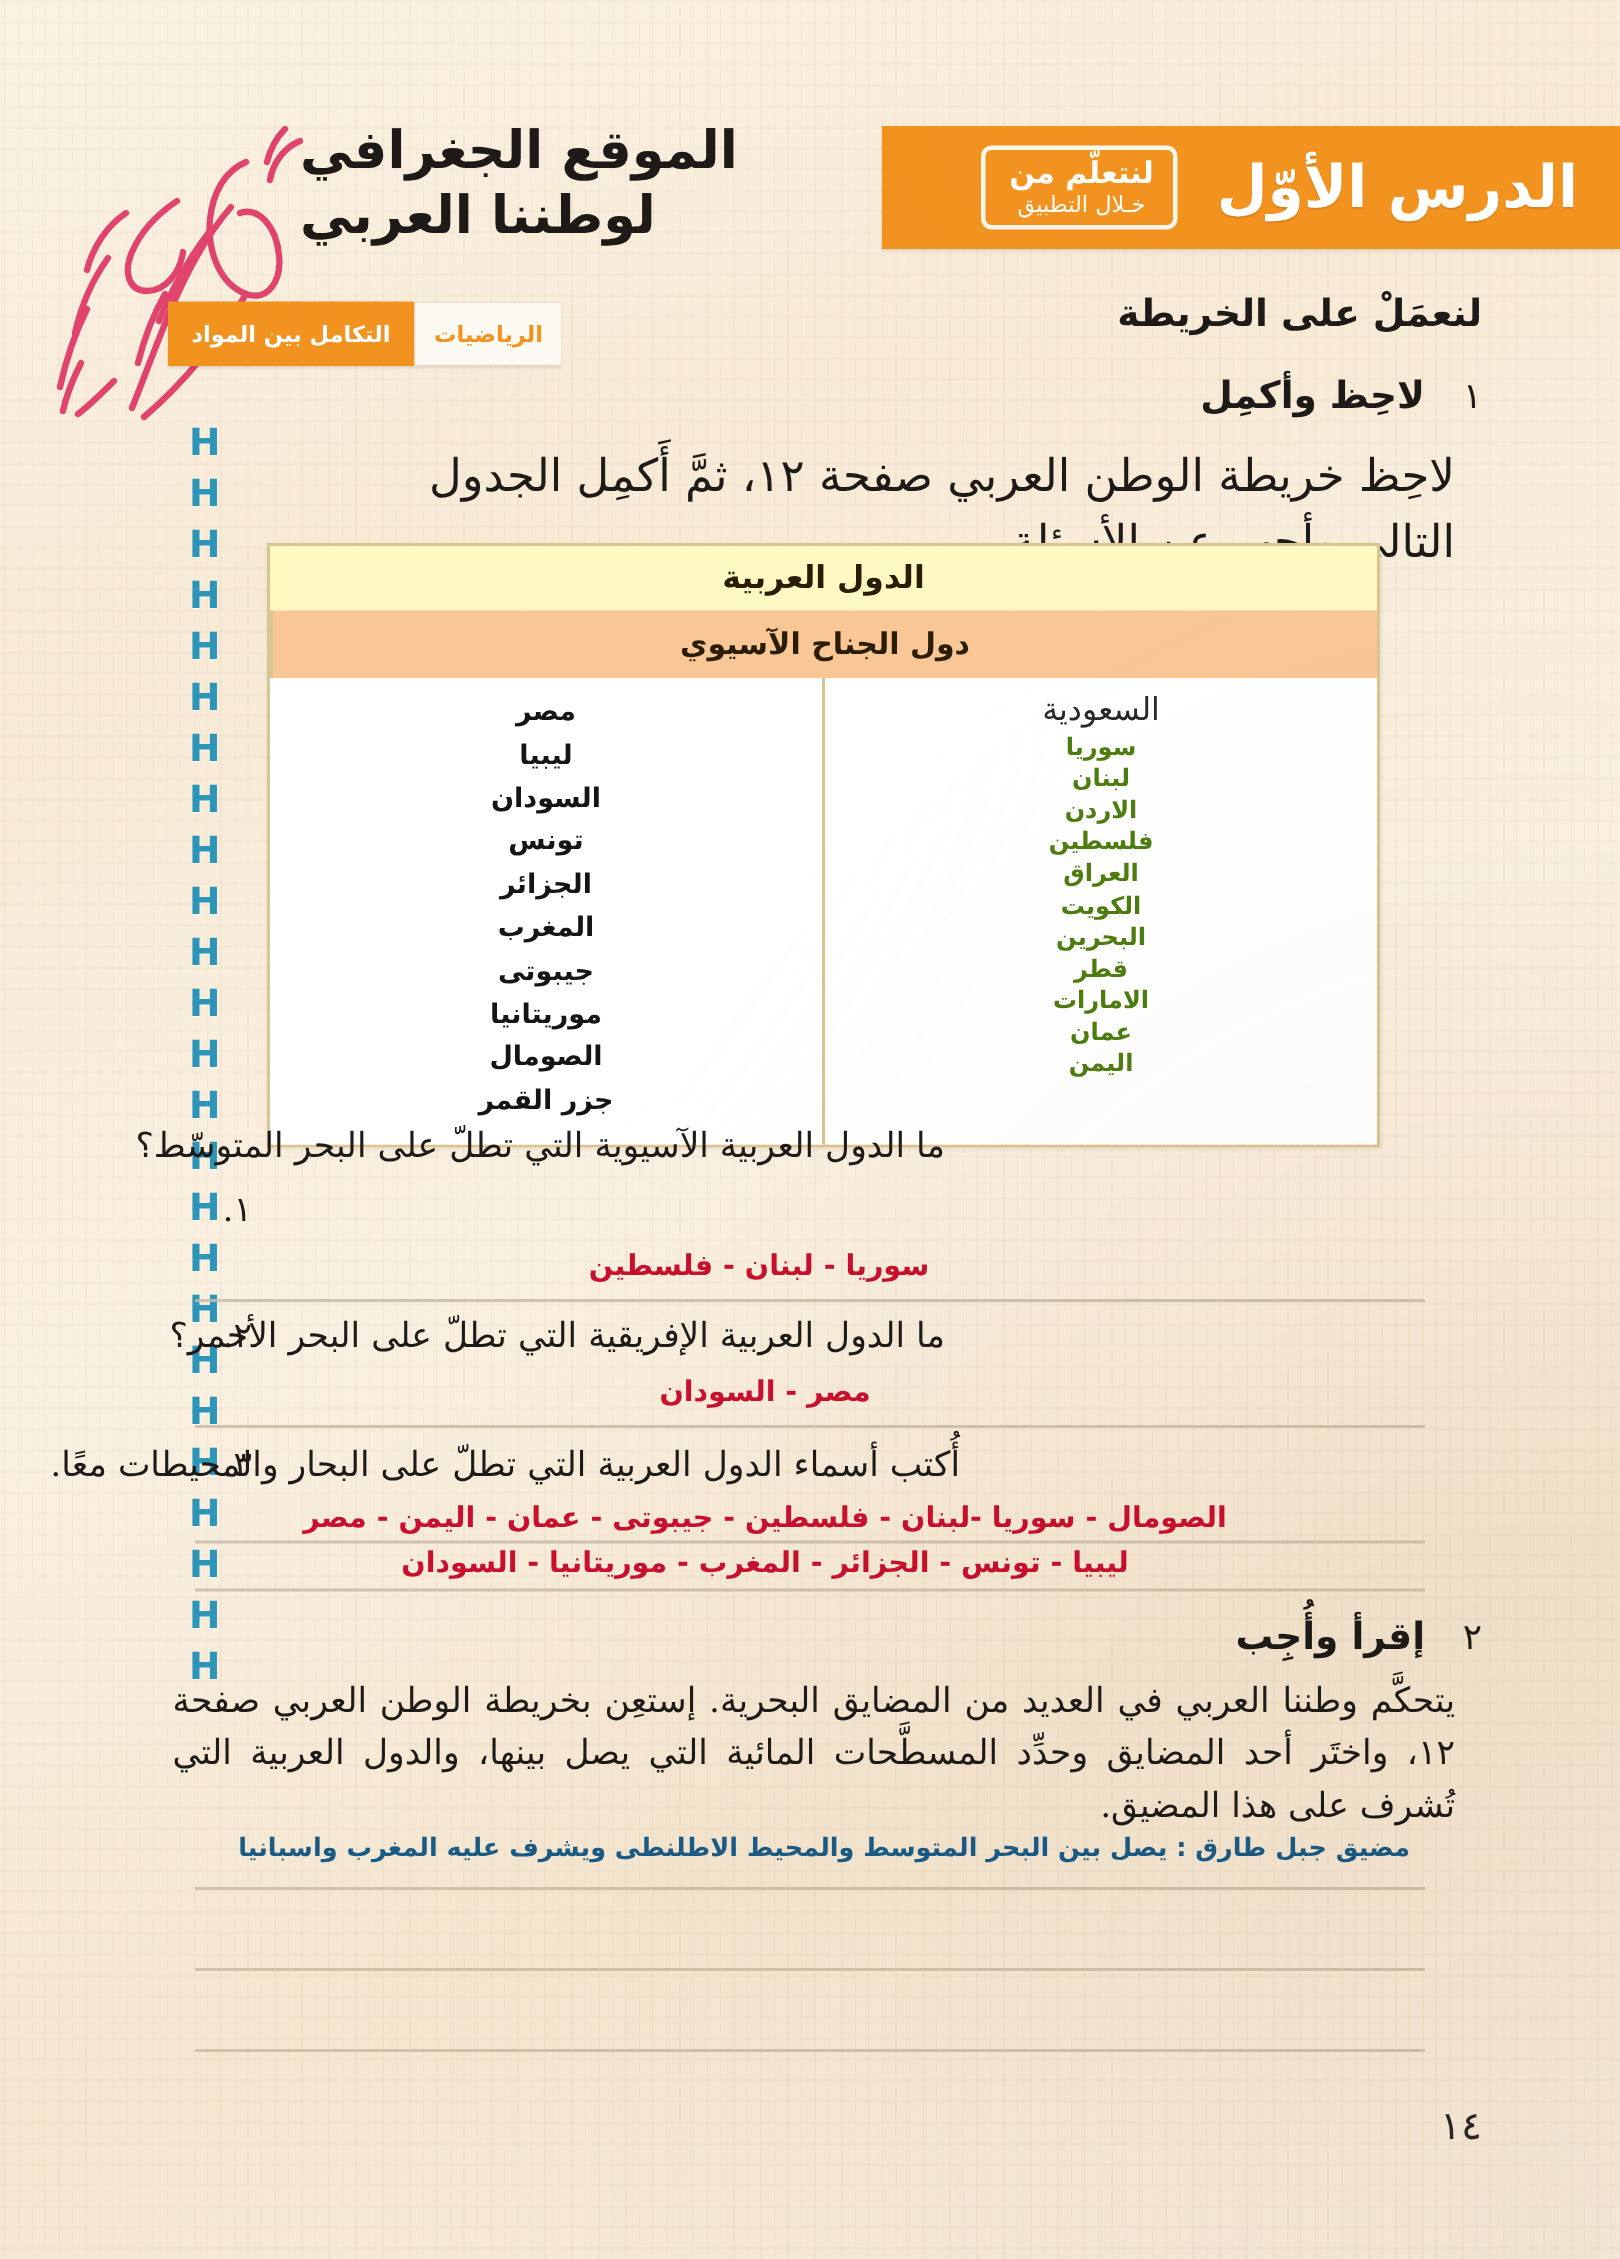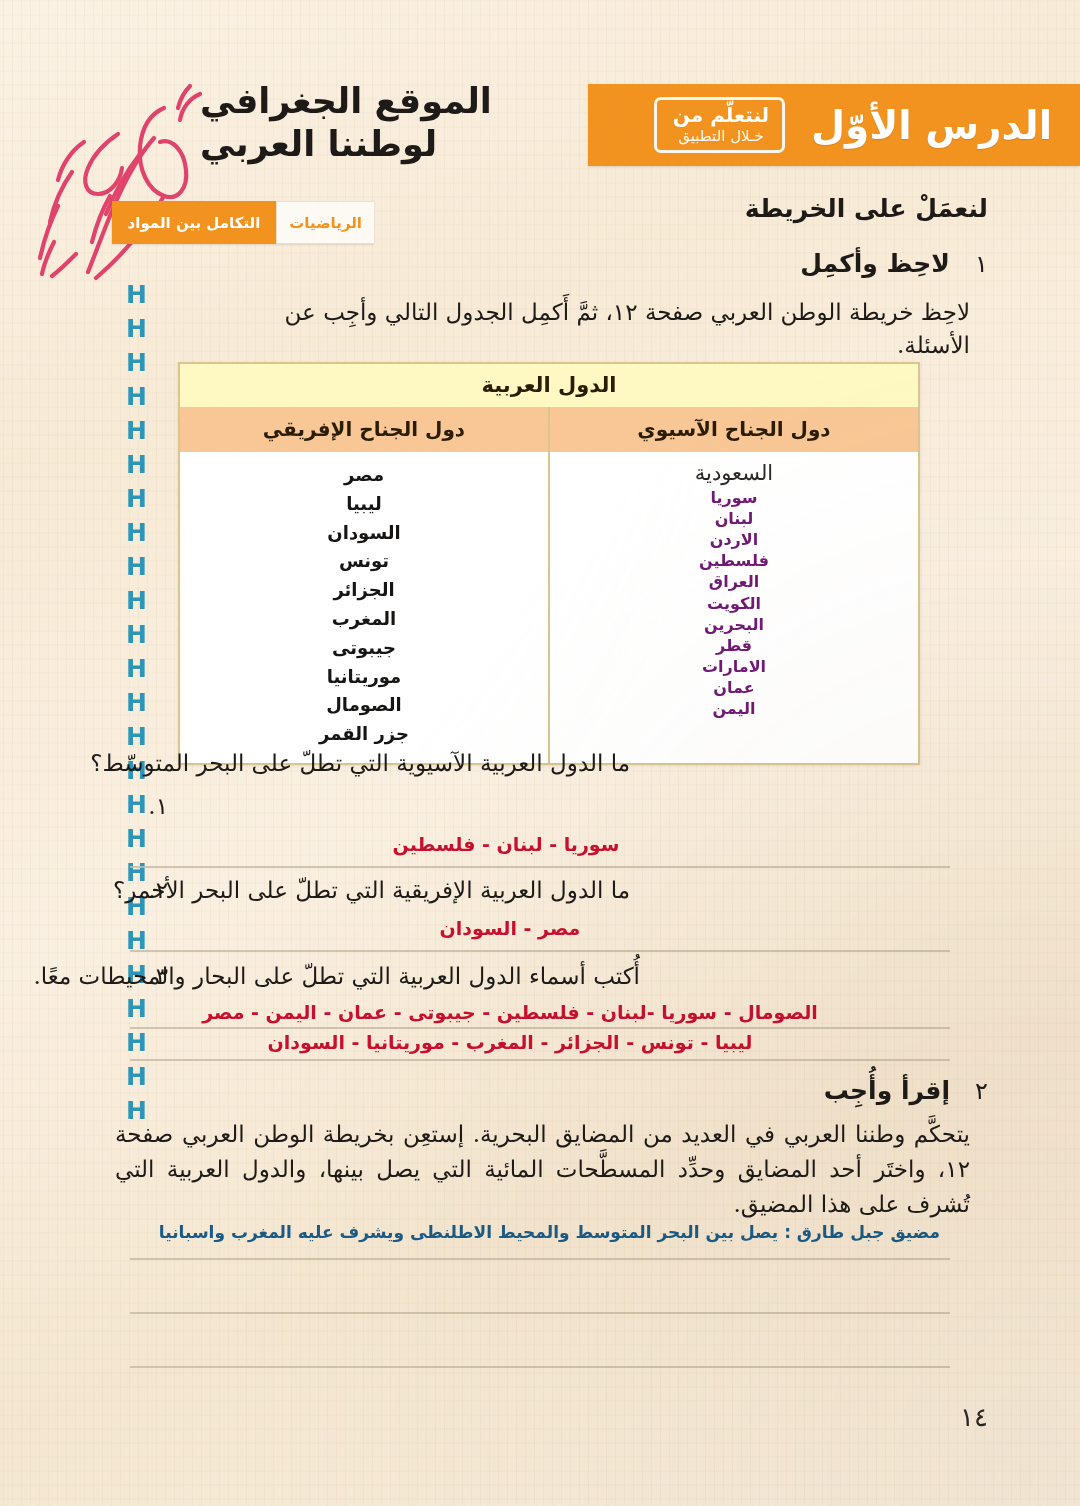--- a/index.html
+++ b/index.html
@@ -117,21 +117,21 @@
   .q-num{
     position:absolute; font-size:24px; color:#1d1a17;
   }
   .sec1-num{ top:250px; right:92px; }
   .sec1-title{
     position:absolute; top:249px; right:130px;
     font-size:25px; font-weight:bold; color:#1d1a17;
   }
   .sec1-text{
     position:absolute; top:296px; right:110px; width:760px;
-    font-size:23px; line-height:1.45; color:#1d1a17; text-align:right;
+    font-size:30px; line-height:1.45; color:#1d1a17; text-align:right;
     font-family:"DejaVu Serif","Liberation Serif",serif;
   }
 
   
   .tbl{
     position:absolute; top:362px; right:160px;
     width:742px;
     border:2px solid #d9c58f;
     box-sizing:border-box;
     background:#fffefb;
@@ -157,21 +157,21 @@
     flex:1 1 50%; padding:9px 0 14px 0; text-align:center;
   }
   .tbl .t-body > div.left-cell{ border-left:2px solid #d9c58f; }
 
   .cell-first{
     font-size:21px; color:#2a2724; font-weight:normal;
     font-family:"DejaVu Serif","Liberation Serif",serif;
     margin-bottom:2px;
   }
   .ink-black{ font-size:18px; font-weight:bold; color:#171513; line-height:1.60; }
-  .ink-blue { font-size:16px; font-weight:bold; color:#701a75; line-height:1.32; }
+  .ink-blue { font-size:16px; font-weight:bold; color:#4d7c0f; line-height:1.32; }
 
   
   .qa{ position:absolute; width:100%; }
   .q-label{
     position:absolute; font-size:23px; color:#1d1a17;
     font-family:"DejaVu Serif","Liberation Serif",serif;
   }
   .q-text{
     position:absolute; font-size:23px; color:#1d1a17; text-align:right;
     font-family:"DejaVu Serif","Liberation Serif",serif; white-space:nowrap;
@@ -278,21 +278,20 @@
     <div class="map-heading">لنعمَلْ على الخريطة</div>
 
     <div class="q-num sec1-num">١</div>
     <div class="sec1-title">لاحِظ وأكمِل</div>
     <div class="sec1-text">لاحِظ خريطة الوطن العربي صفحة ١٢، ثمَّ أَكمِل الجدول التالي وأجِب عن الأسئلة.</div>
 
     <div class="tbl">
       <div class="t-head">الدول العربية</div>
       <div class="t-sub">
         <div class="left-cell">دول الجناح الآسيوي</div>
-        <div>دول الجناح الإفريقي</div>
       </div>
       <div class="t-body">
         <div class="left-cell">
           <div class="cell-first">السعودية</div>
           <div class="ink-blue" style="white-space:pre-line">سوريا
 لبنان
 الاردن
 فلسطين
 العراق
 الكويت

